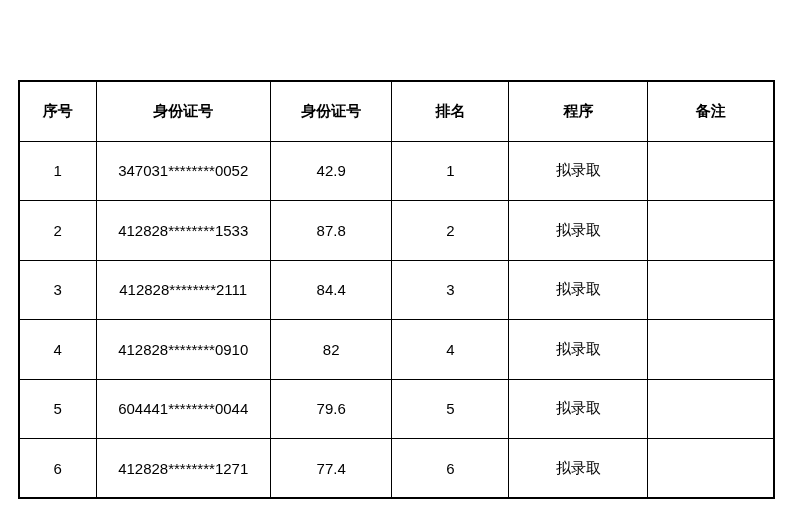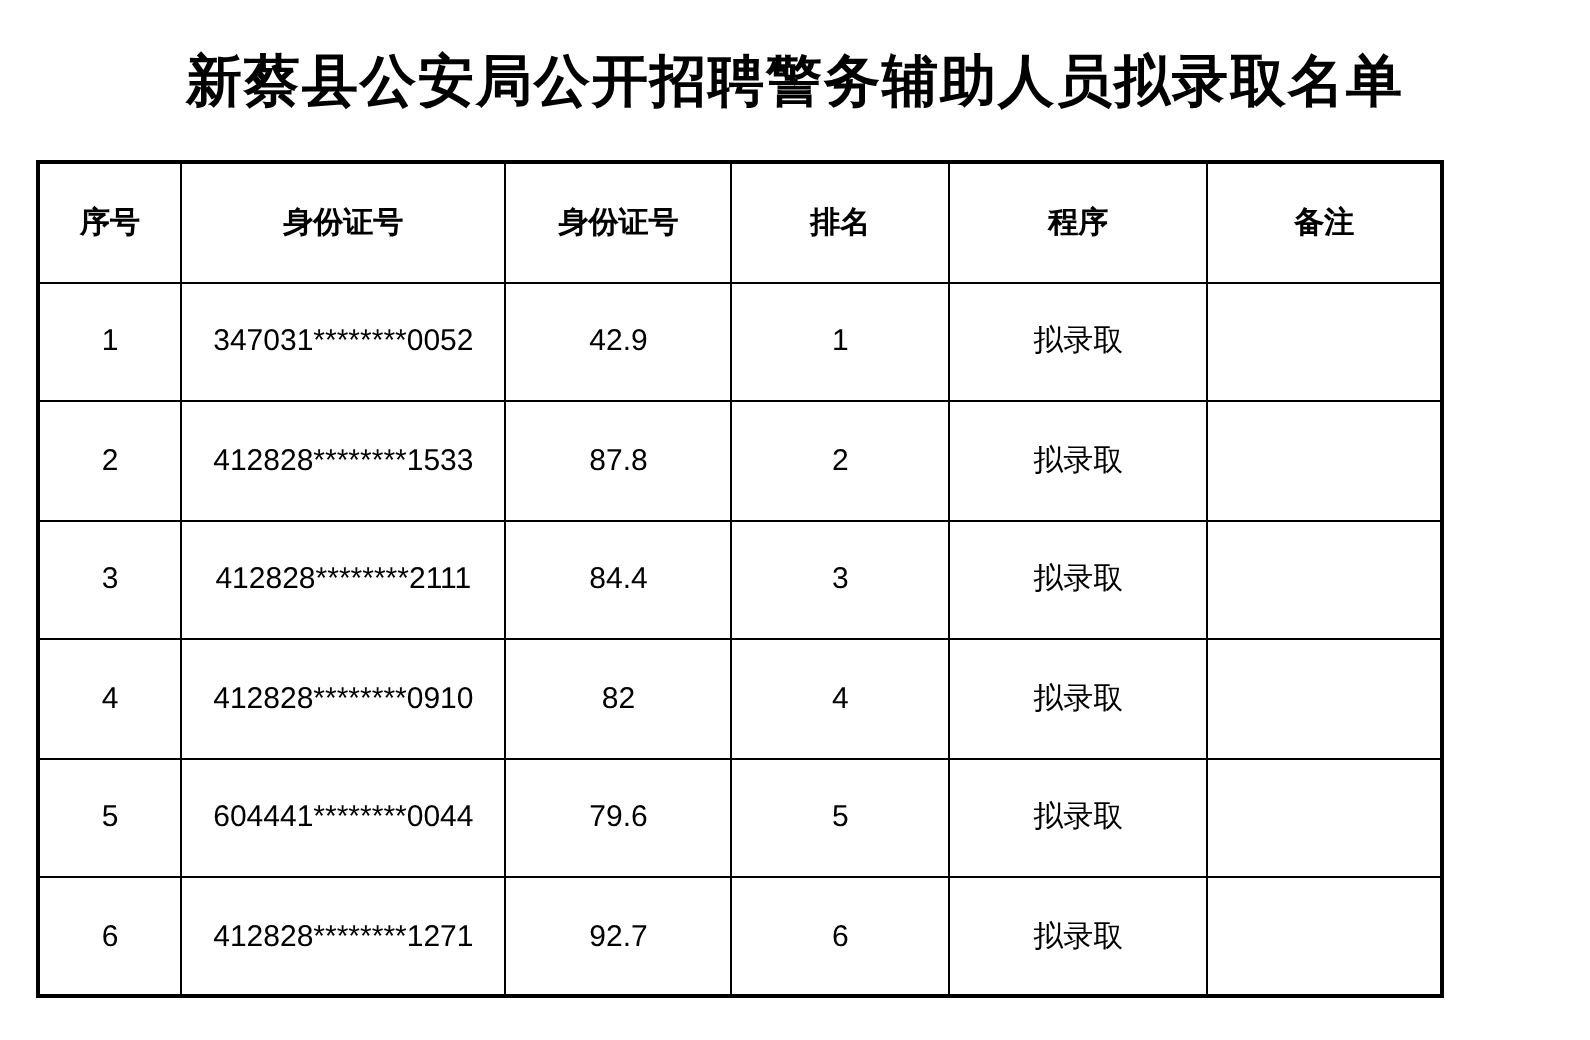--- a/index.html
+++ b/index.html
@@ -25,21 +25,21 @@
     text-align: center;
     font-size: 28px;
     font-weight: bold;
     letter-spacing: 1px;
     font-family: "Liberation Sans", sans-serif;
   }
   table.admission {
     position: absolute;
     left: 18px;
     top: 80px;
-    width: 704px;
+    width: 757px;
     border-collapse: collapse;
     table-layout: fixed;
     border: 2px solid #000000;
   }
   table.admission th,
   table.admission td {
     border: 1.5px solid #000000;
     text-align: center;
     vertical-align: middle;
     font-size: 15px;
@@ -56,21 +56,20 @@
     height: 58px;
   }
   tr.data-row { height: 59.5px; }
   tr.header-row { height: 60px; }
 </style>
 </head>
 <body>
 
 <div class="page">
 
-  <div class="doc-title">新蔡县公安局公开招聘警务辅助人员拟录取名单</div>
 
   <table class="admission">
     <colgroup>
       <col style="width:10.2%">
       <col style="width:23.1%">
       <col style="width:16.1%">
       <col style="width:15.5%">
       <col style="width:18.4%">
       <col style="width:16.7%">
     </colgroup>
@@ -121,21 +120,21 @@
         <td>5</td>
         <td>604441********0044</td>
         <td>79.6</td>
         <td>5</td>
         <td>拟录取</td>
         <td></td>
       </tr>
       <tr class="data-row">
         <td>6</td>
         <td>412828********1271</td>
-        <td>92.7</td>
+        <td>77.4</td>
         <td>6</td>
         <td>拟录取</td>
         <td></td>
       </tr>
     </tbody>
   </table>
 
 </div>
 
 </body></html>

